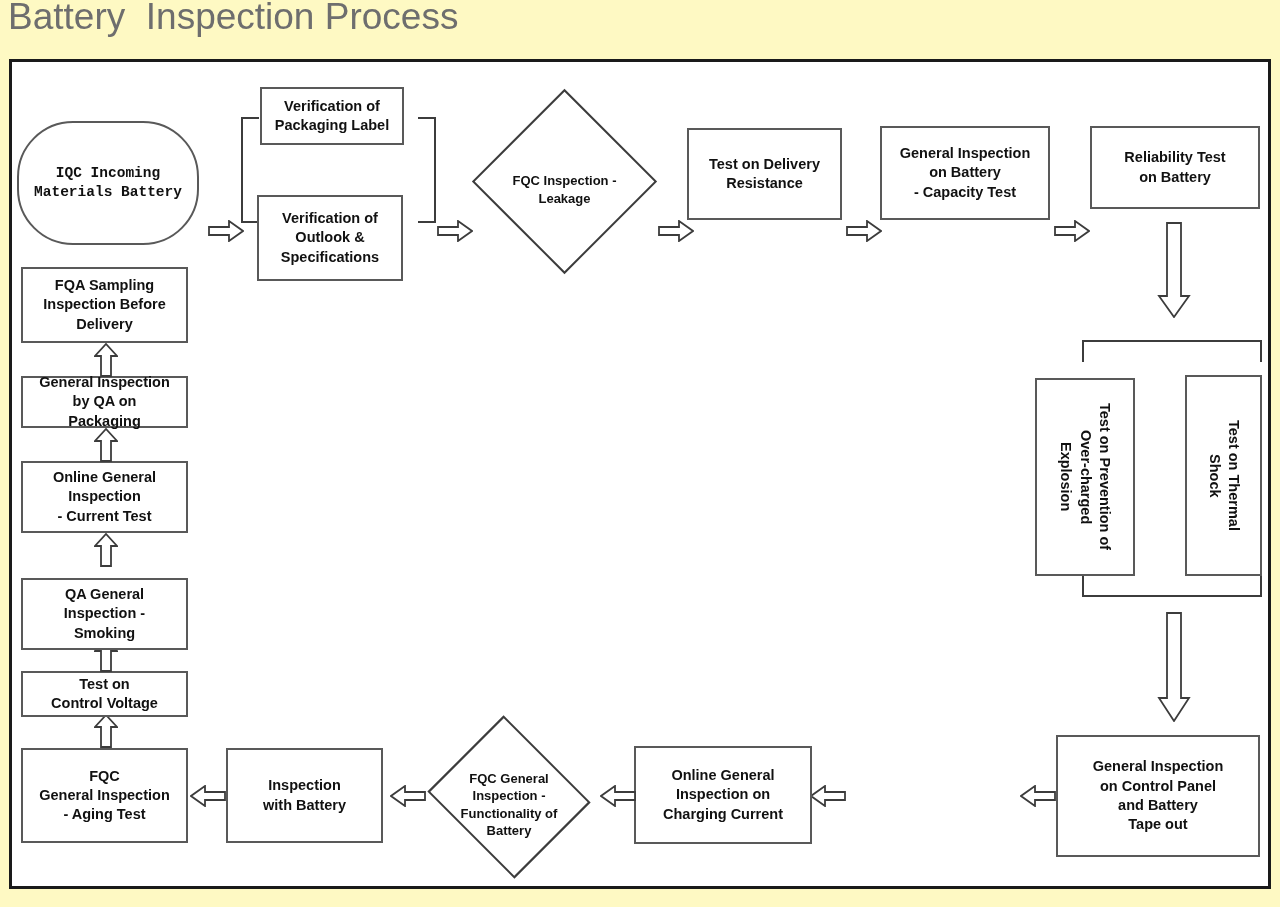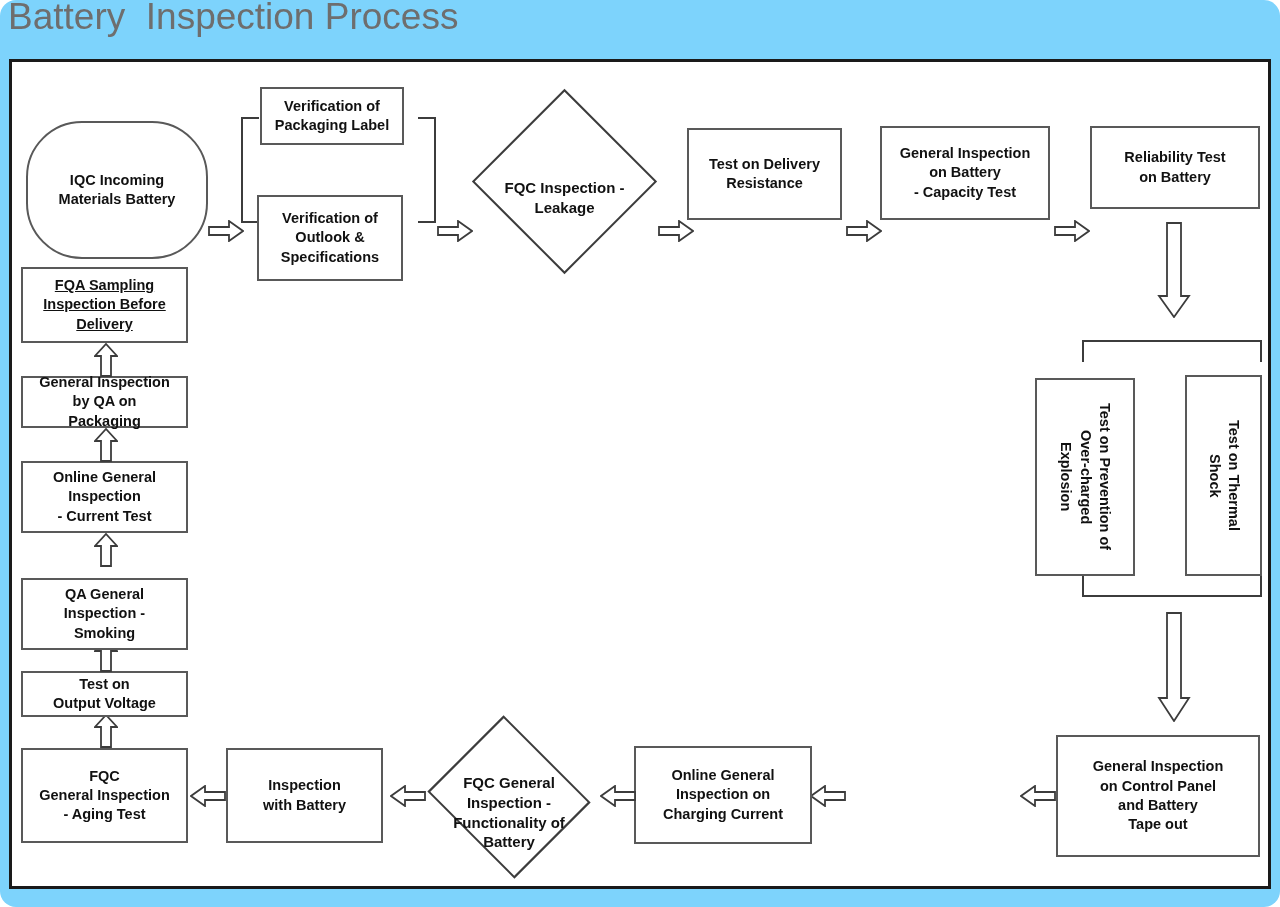--- a/index.html
+++ b/index.html
@@ -8,23 +8,22 @@
     padding: 0;
     background: #ffffff;
   }
   body {
     font-family: "Liberation Sans", sans-serif;
   }
   #page {
     position: relative;
     width: 1280px;
     height: 907px;
-    background: #7dd3fc;
+    background: #fef9c3;
     overflow: hidden;
-    border-radius: 16px;
   }
   #title {
     position: absolute;
     left: 8px;
     top: -4px;
     font-family: "Liberation Sans", sans-serif;
     font-size: 37px;
     font-weight: 400;
     color: #6e6e6e;
     letter-spacing: 0px;
@@ -74,30 +73,30 @@
     left: 50%;
     top: 50%;
     border: 2px solid #3c3c3c;
     background: #ffffff;
     box-sizing: border-box;
     transform-origin: center center;
   }
   .diamond .dlabel {
     position: absolute;
     left: 0;
-    top: 16px;
+    top: 8px;
     width: 100%;
     height: 100%;
     display: flex;
     align-items: center;
     justify-content: center;
     text-align: center;
     color: #111111;
     font-family: "Liberation Sans", sans-serif;
-    font-size: 15px;
+    font-size: 13px;
     font-weight: 700;
     line-height: 1.33;
     white-space: pre-line;
   }
   
   .arrow {
     position: absolute;
   }
   .arrow svg { display: block; }
   .bracket {
@@ -131,21 +130,21 @@
 </style>
 </head>
 <body>
 
 <div id="page">
 
   <div id="title">Battery  Inspection Process</div>
 
   <div id="frame">
 
-    <div class="node terminator" style="left:14px; top:59px; width:182px; height:138px;">IQC Incoming
+    <div class="node terminator" style="left:5px; top:59px; width:182px; height:124px;font-family:Liberation Mono, monospace;">IQC Incoming
 Materials Battery</div>
 
     <div class="arrow" style="left:196px; top:158px;">
       <svg width="36" height="22" viewBox="0 0 36 22">
         <path d="M1,7 L21,7 L21,1 L35,11 L21,21 L21,15 L1,15 Z" fill="#ffffff" stroke="#3c3c3c" stroke-width="1.8" stroke-linejoin="miter"></path>
       </svg>
     </div>
 
     <div class="bracket left" style="left:229px; top:55px; width:18px; height:106px;"></div>
 
@@ -276,21 +275,21 @@
 General Inspection
 - Aging Test</div>
 
     <div class="arrow" style="left:82px; top:652px;">
       <svg width="24" height="34" viewBox="0 0 24 34">
         <path d="M7,33 L7,13 L1,13 L12,1 L23,13 L17,13 L17,33 Z" fill="#ffffff" stroke="#3c3c3c" stroke-width="1.8" stroke-linejoin="miter"></path>
       </svg>
     </div>
 
     <div class="node" style="left:9px; top:609px; width:167px; height:46px;">Test on
-Output Voltage</div>
+Control Voltage</div>
 
     <div class="arrow" style="left:82px; top:576px;">
       <svg width="24" height="34" viewBox="0 0 24 34">
         <path d="M7,33 L7,13 L1,13 L12,1 L23,13 L17,13 L17,33 Z" fill="#ffffff" stroke="#3c3c3c" stroke-width="1.8" stroke-linejoin="miter"></path>
       </svg>
     </div>
 
     <div class="node" style="left:9px; top:504px; width:167px; height:72px;margin-top:12px;">QA General
 Inspection -
 Smoking</div>
@@ -313,18 +312,18 @@
 
     <div class="node" style="left:9px; top:314px; width:167px; height:52px;">General Inspection
 by QA on Packaging</div>
 
     <div class="arrow" style="left:82px; top:281px;">
       <svg width="24" height="34" viewBox="0 0 24 34">
         <path d="M7,33 L7,13 L1,13 L12,1 L23,13 L17,13 L17,33 Z" fill="#ffffff" stroke="#3c3c3c" stroke-width="1.8" stroke-linejoin="miter"></path>
       </svg>
     </div>
 
-    <div class="node" style="left:9px; top:205px; width:167px; height:76px;text-decoration:underline;">FQA Sampling
+    <div class="node" style="left:9px; top:205px; width:167px; height:76px;">FQA Sampling
 Inspection Before
 Delivery</div>
 
   </div>
 </div>
 
 </body></html>

